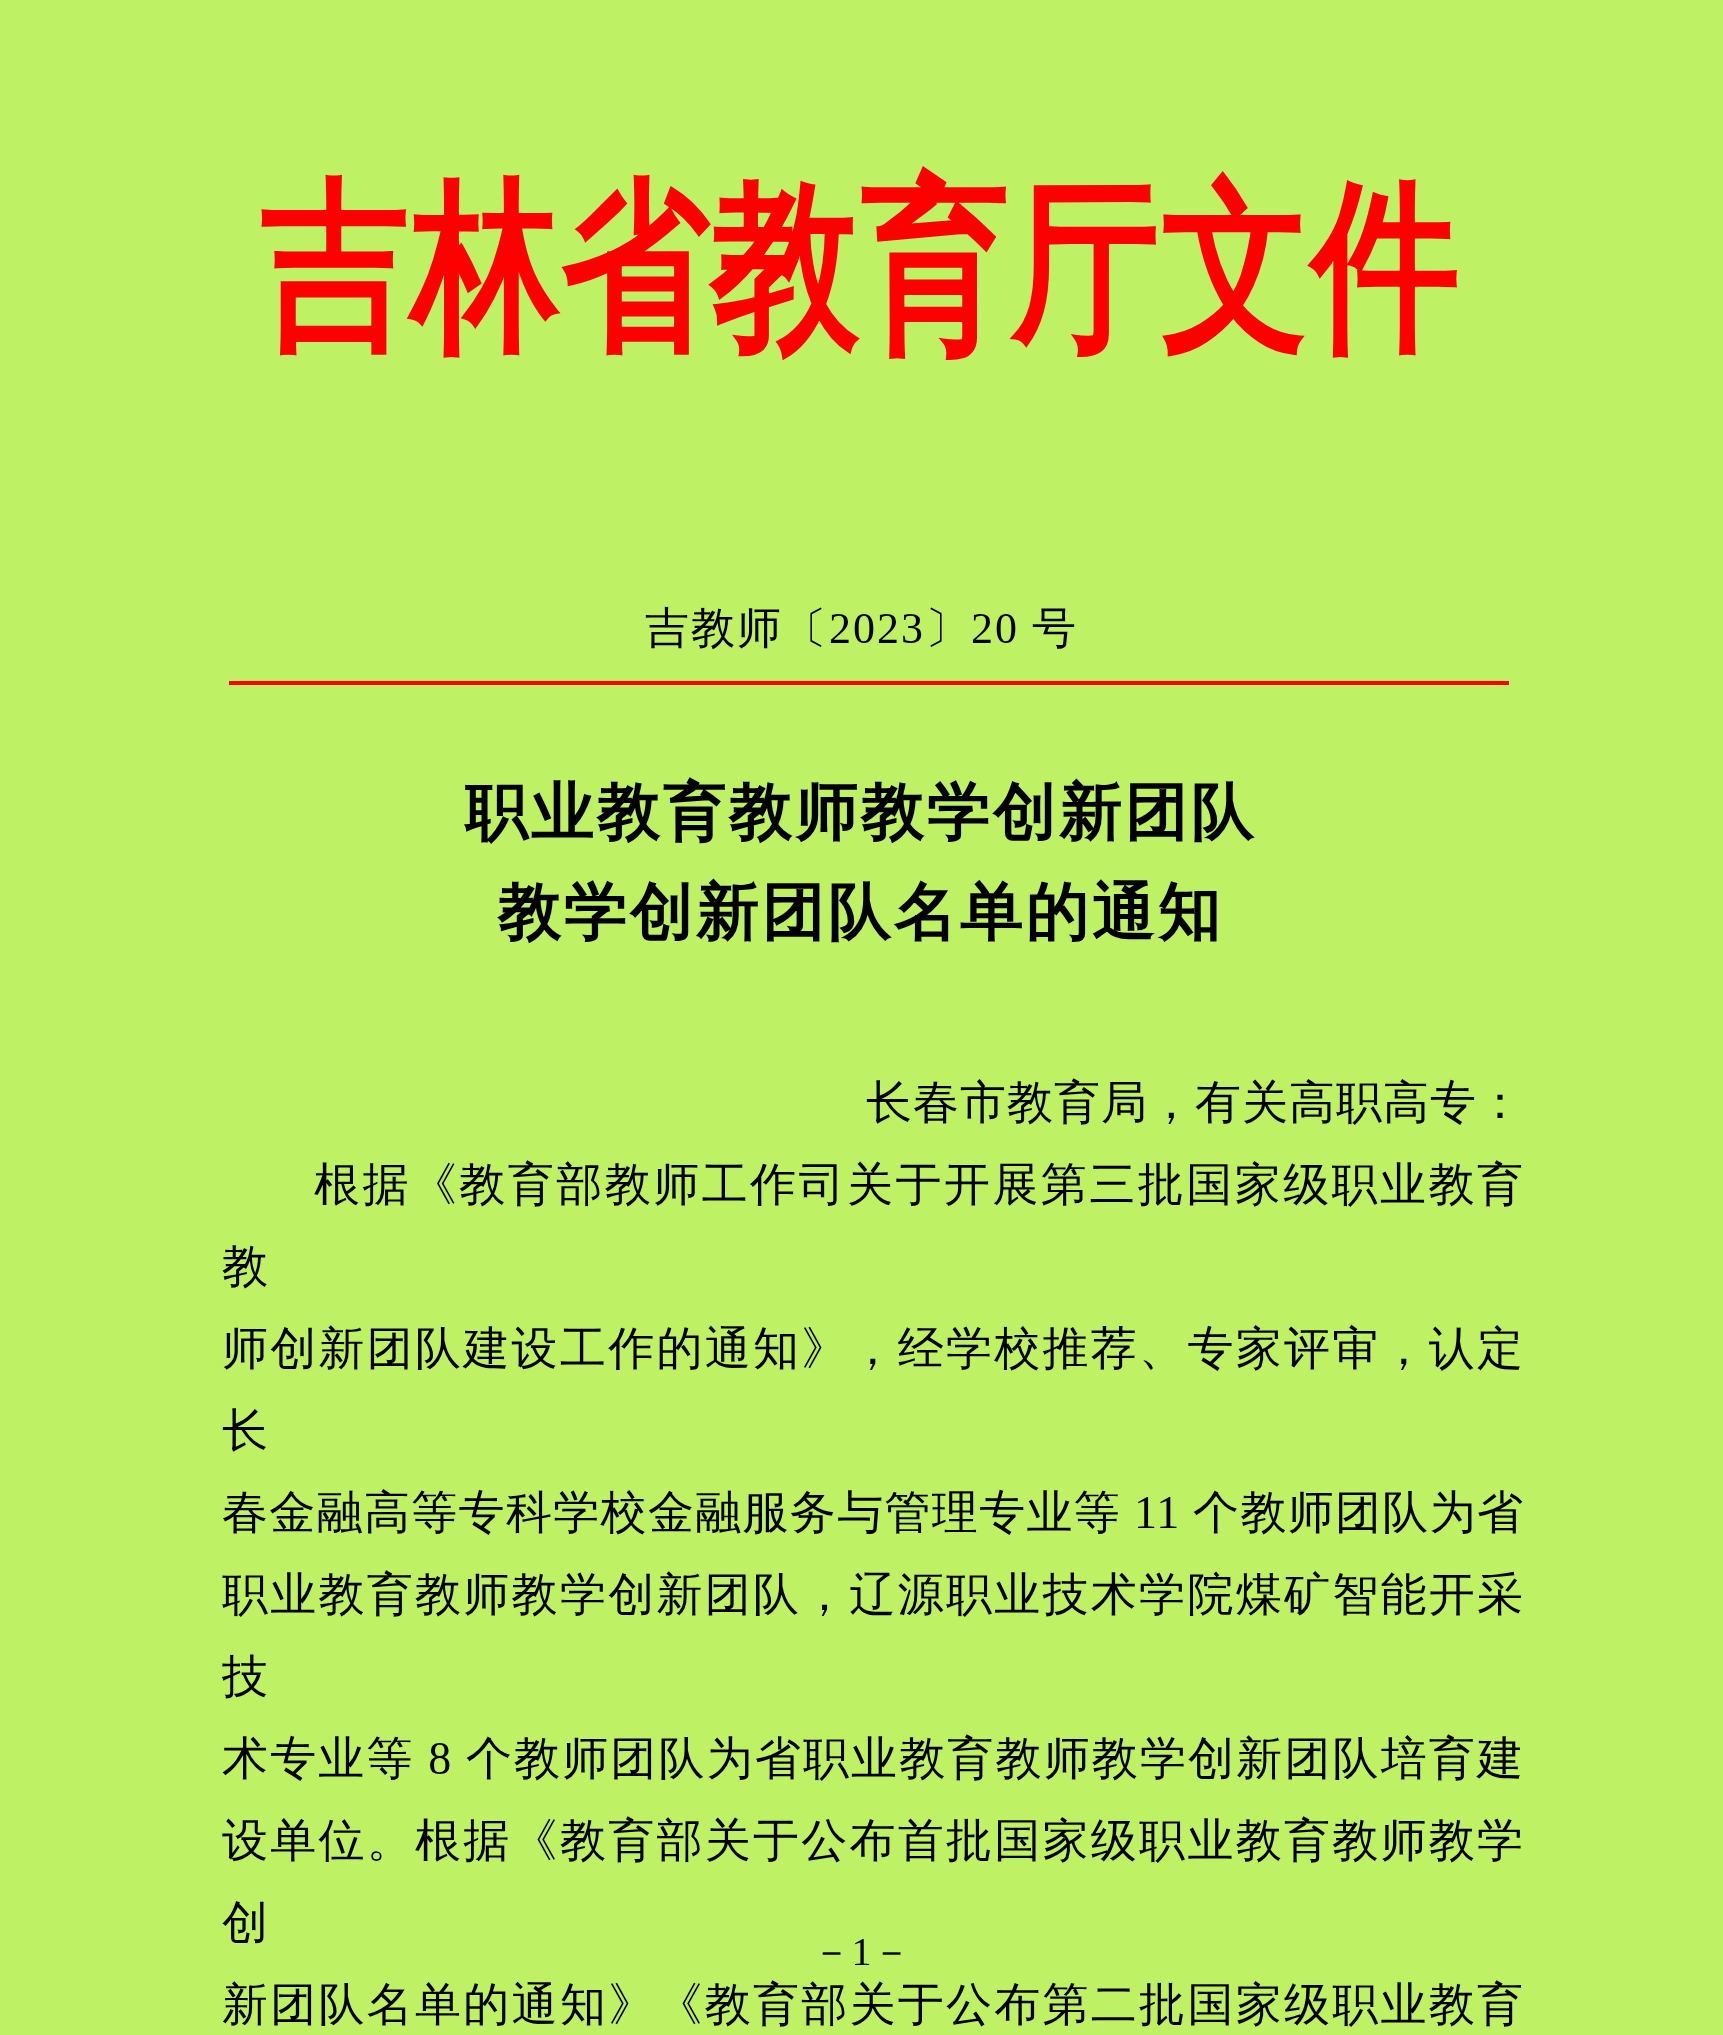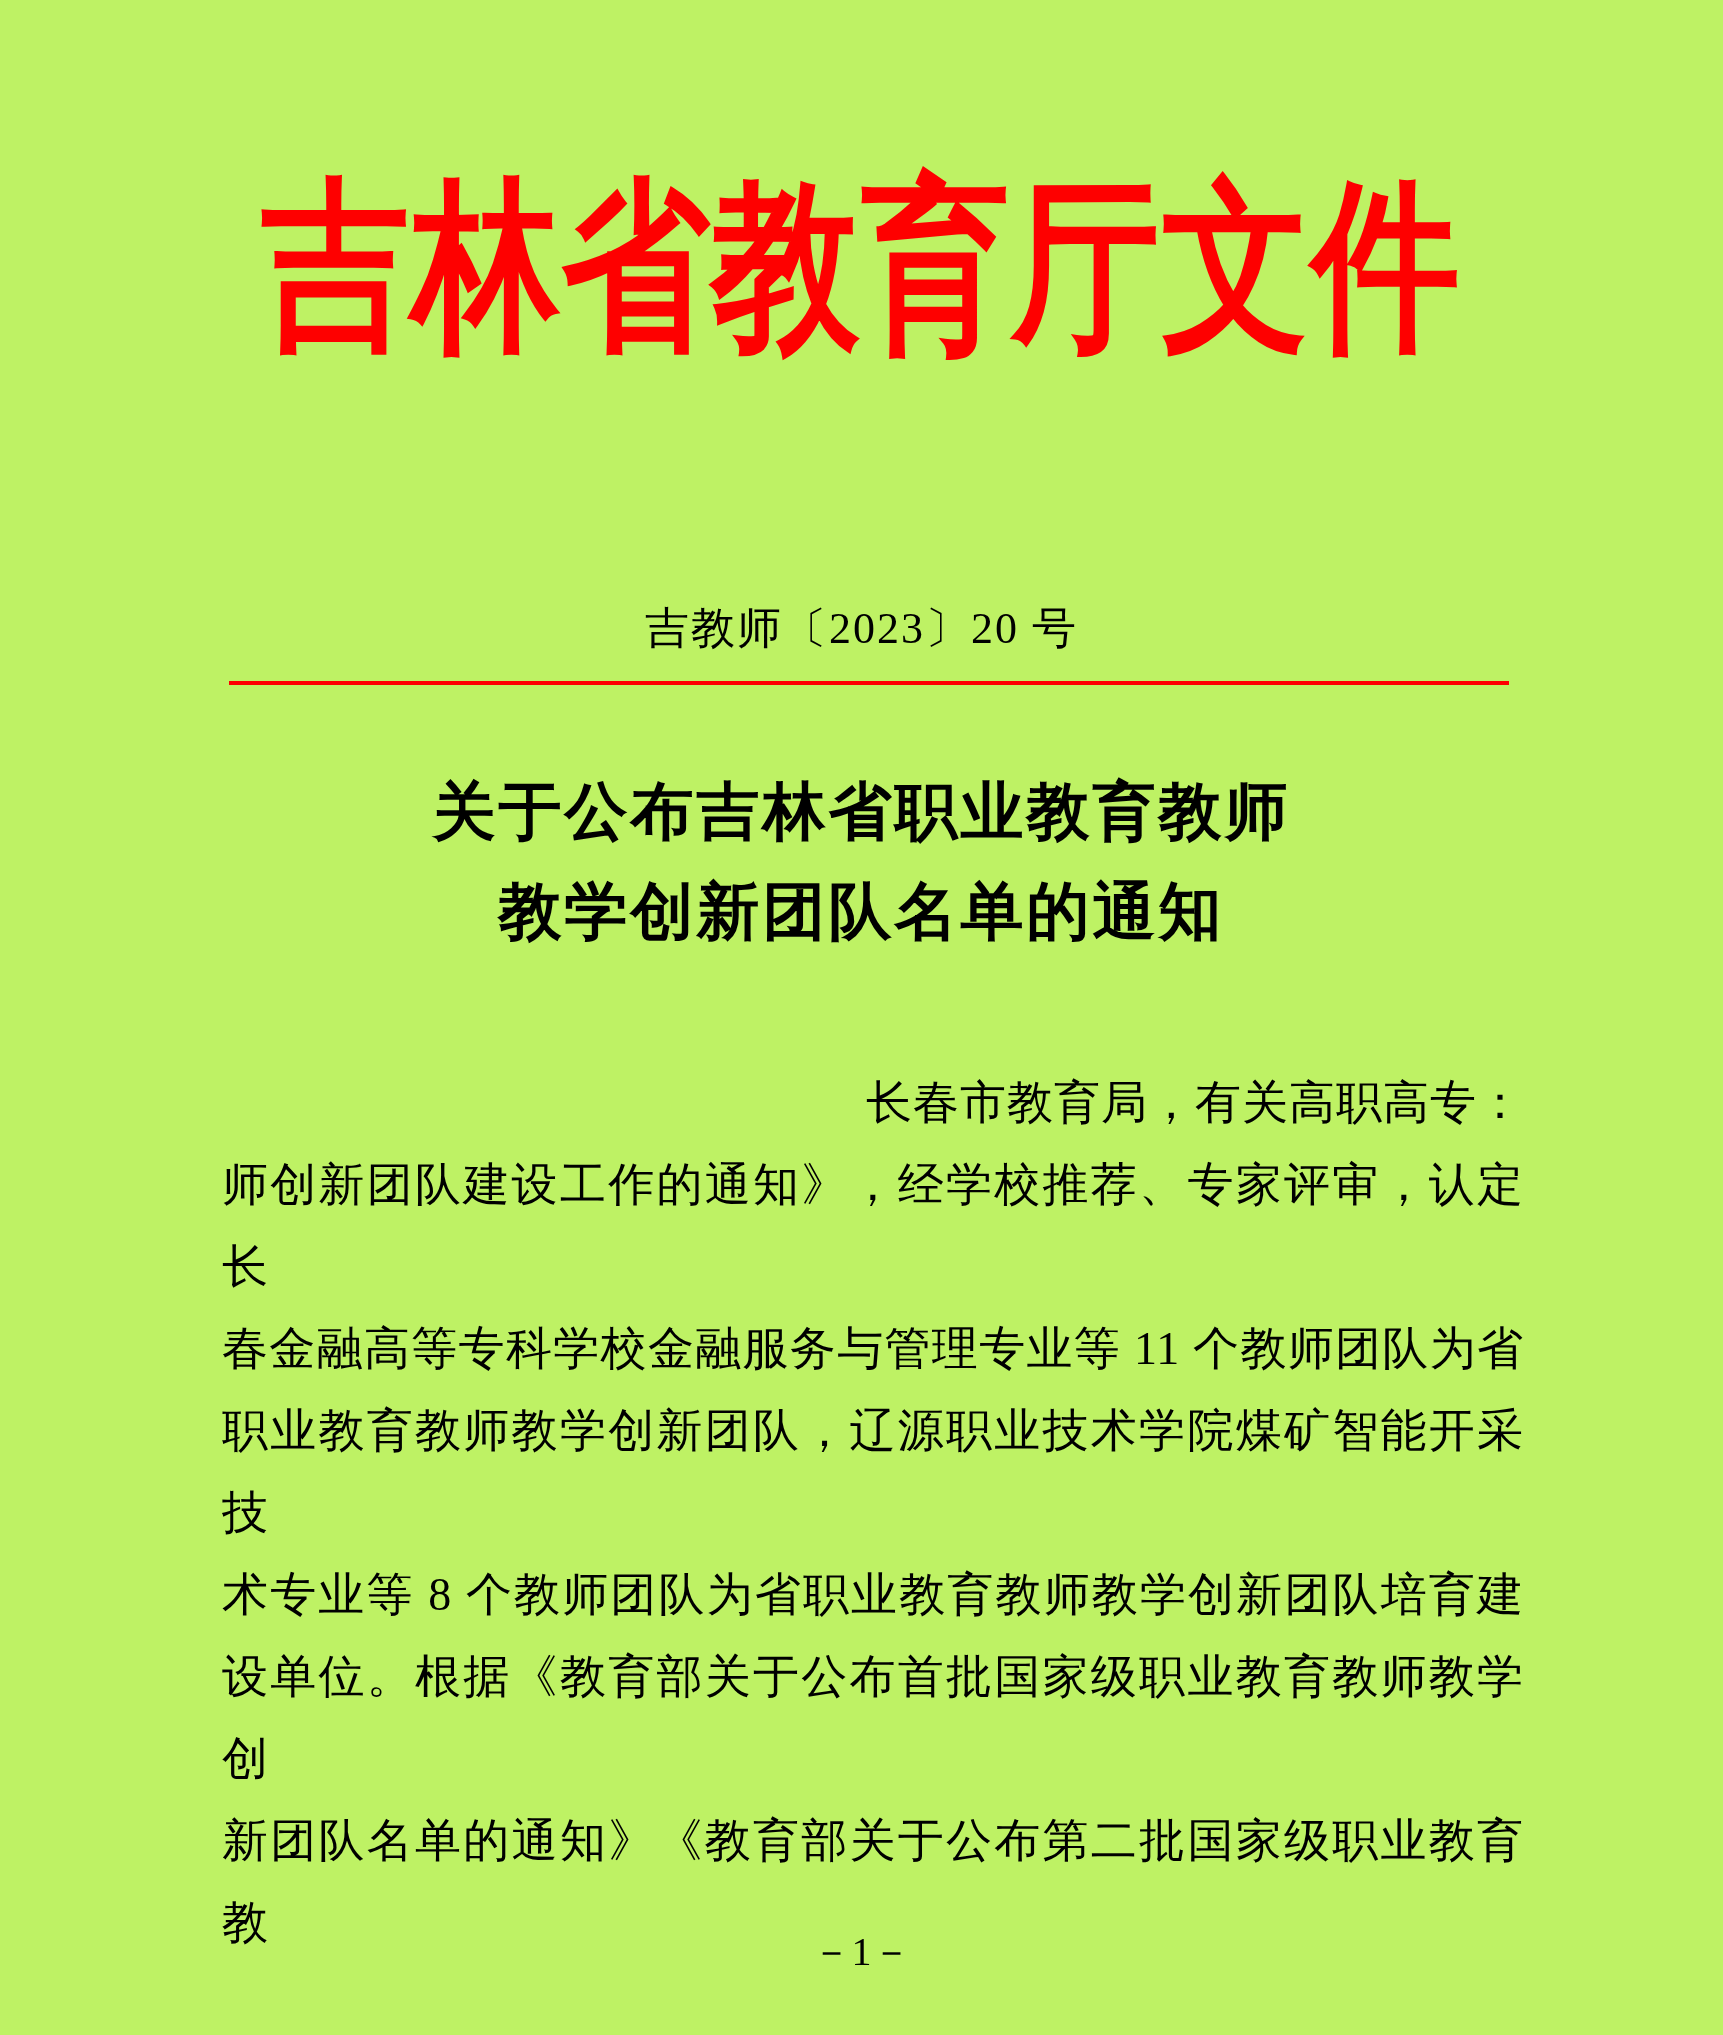--- a/index.html
+++ b/index.html
@@ -107,26 +107,27 @@
 
 <div class="page">
 
   <div class="agency-header" style="color: rgb(254, 0, 0);">吉林省教育厅文件</div>
 
   <div class="doc-number">吉教师〔2023〕20 号</div>
 
   <div class="red-rule" style="background-color: rgb(254, 0, 0);"></div>
 
   <div class="doc-title">
-    <div>关于公布吉林省职业教育教师</div>
+    <div>职业教育教师教学创新团队</div>
     <div>教学创新团队名单的通知</div>
   </div>
 
   <div class="body-block">
     <div class="salutation">长春市教育局，有关高职高专：</div>
+    <div class="body-line indent-first">根据《教育部教师工作司关于开展第三批国家级职业教育教</div>
     <div class="body-line">师创新团队建设工作的通知》，经学校推荐、专家评审，认定长</div>
     <div class="body-line">春金融高等专科学校金融服务与管理专业等 11 个教师团队为省</div>
     <div class="body-line">职业教育教师教学创新团队，辽源职业技术学院煤矿智能开采技</div>
     <div class="body-line">术专业等 8 个教师团队为省职业教育教师教学创新团队培育建</div>
     <div class="body-line">设单位。根据《教育部关于公布首批国家级职业教育教师教学创</div>
     <div class="body-line">新团队名单的通知》《教育部关于公布第二批国家级职业教育教</div>
 
   </div>
 
   <div class="page-number">－1－</div>

